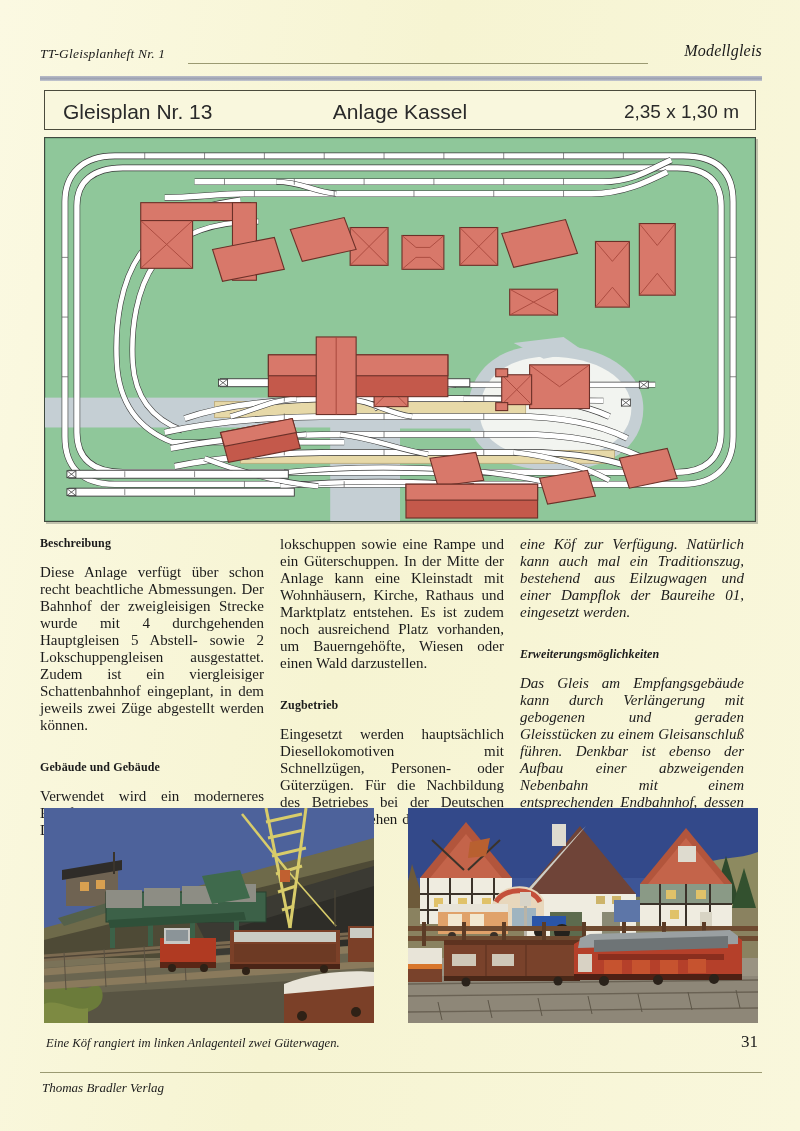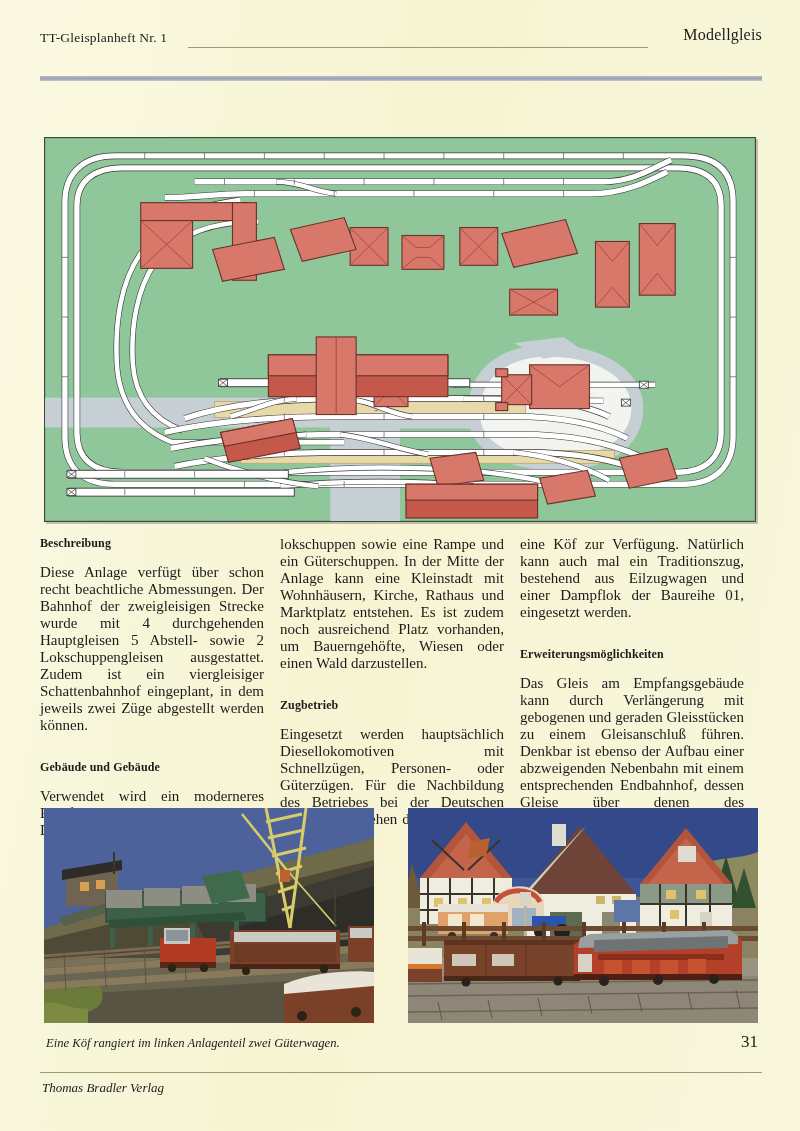--- a/index.html
+++ b/index.html
@@ -10,21 +10,21 @@
     color:#1b1b1b;
     position:relative;
     overflow:hidden;
   }
   .page{
     position:absolute;left:0;top:0;width:800px;height:1131px;
     background:linear-gradient(100deg,#fbf9e2 0%,#f6f4d2 45%,#f9f7dc 100%);
   }
 
   
-  .header{position:absolute;left:40px;top:28px;width:722px;height:26px;}
+  .header{position:absolute;left:40px;top:44px;width:722px;height:26px;font-style:italic;}
   .hdr-left{position:absolute;left:0;top:2px;font-size:13.5px;letter-spacing:.2px;white-space:nowrap;}
   .hdr-rule{position:absolute;left:148px;top:19px;width:460px;height:1px;background:#9b9a72;}
   .hdr-right{position:absolute;right:0;top:-2px;font-size:16px;letter-spacing:.2px;white-space:nowrap;}
   .hdr-bar{position:absolute;left:40px;top:76px;width:722px;height:5px;
     background:linear-gradient(180deg,#b9bcc8 0%,#9ba0b0 55%,#c6c9d2 100%);}
 
   
   .titlebar{position:absolute;left:44px;top:90px;width:712px;height:40px;
     border:1.2px solid #4b4b3c;background:#f9f7dd;box-sizing:border-box;}
   .tb-left{position:absolute;left:18px;top:9px;font-family:"Liberation Sans",sans-serif;
@@ -36,21 +36,21 @@
 
   
   .plan{position:absolute;left:44px;top:137px;width:712px;height:385px;
     border:1.3px solid #3f4a3f;box-sizing:border-box;background:#8fc79a;
     box-shadow:2px 2px 0 rgba(90,95,85,.35);}
   .plan svg{display:block;width:100%;height:100%;}
 
   
   .cols{position:absolute;left:40px;top:532px;width:722px;height:268px;}
   .col{position:absolute;top:0;width:224px;}
-  .c1{left:0;} .c2{left:240px;} .c3{left:480px;}
+  .c1{left:0;} .c2{left:240px;} .c3{left:480px;font-style:italic;}
   .h3{font-weight:bold;font-size:12px;margin:4px 0 13px 0;letter-spacing:.1px;}
   .h3.spaced{margin-top:26px;}
   .p{font-size:15px;line-height:17px;text-align:justify;margin:4px 0 4px 0;
      hyphens:none;}
 
   
   .photo{position:absolute;border:0;overflow:hidden;}
   .photoL{left:44px;top:808px;width:330px;height:215px;}
   .photoR{left:408px;top:808px;width:350px;height:215px;}
   .photo svg{display:block;width:100%;height:100%;}
@@ -68,20 +68,25 @@
 
 <div class="page">
 
   <div class="header">
     <div class="hdr-left">TT-Gleisplanheft Nr. 1</div>
     <div class="hdr-rule"></div>
     <div class="hdr-right">Modellgleis</div>
   </div>
   <div class="hdr-bar"></div>
 
+  <div class="titlebar">
+    <div class="tb-left">Gleisplan Nr. 13</div>
+    <div class="tb-center">Anlage Kassel</div>
+    <div class="tb-right">2,35 x 1,30 m</div>
+  </div>
 
   <div class="plan">
     <svg viewBox="0 0 712 385" preserveAspectRatio="none">
       <defs>
         <g id="bst">
           <rect x="0" y="0" width="9" height="7" fill="#fff" stroke="#333" stroke-width="0.8"></rect>
           <line x1="0" y1="0" x2="9" y2="7" stroke="#333" stroke-width="0.7"></line>
           <line x1="0" y1="7" x2="9" y2="0" stroke="#333" stroke-width="0.7"></line>
         </g>
         <style>

